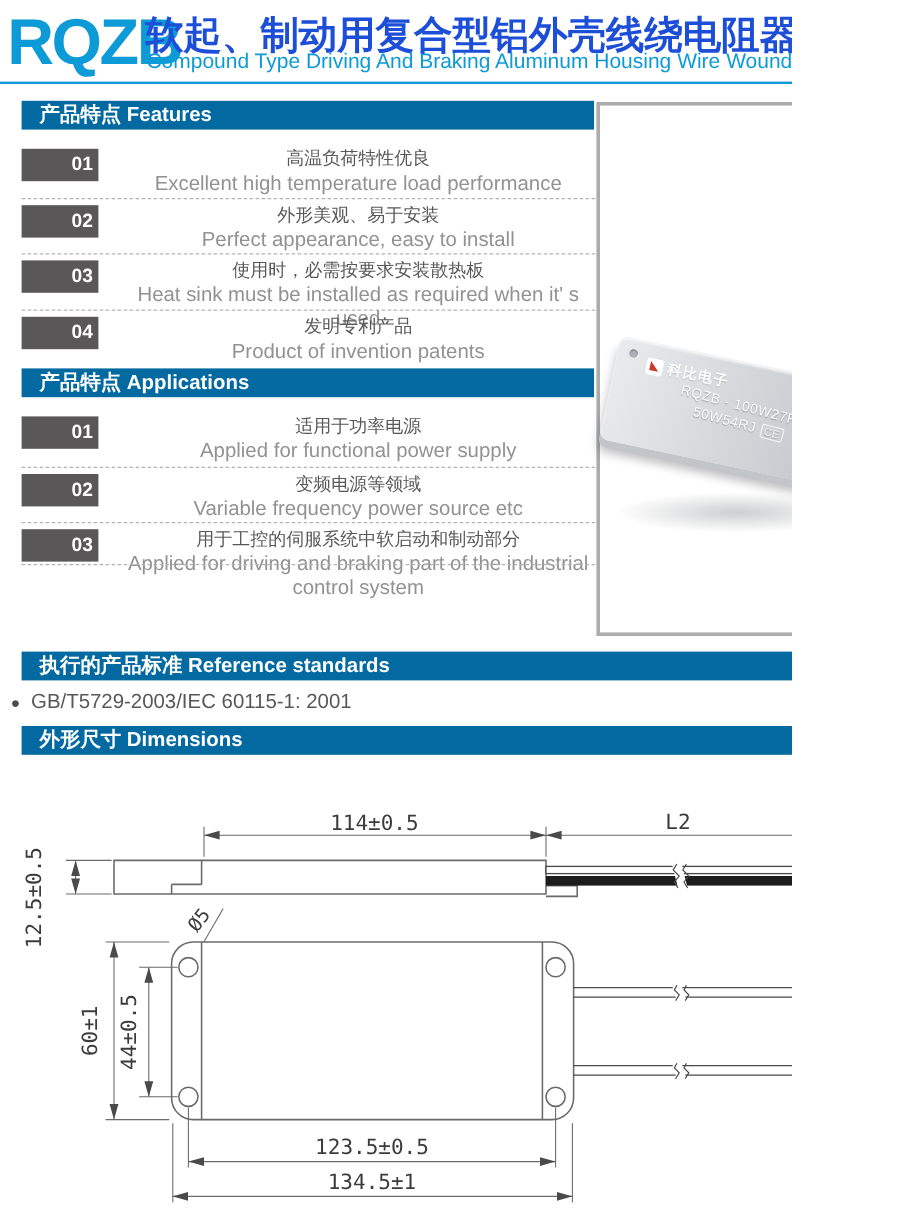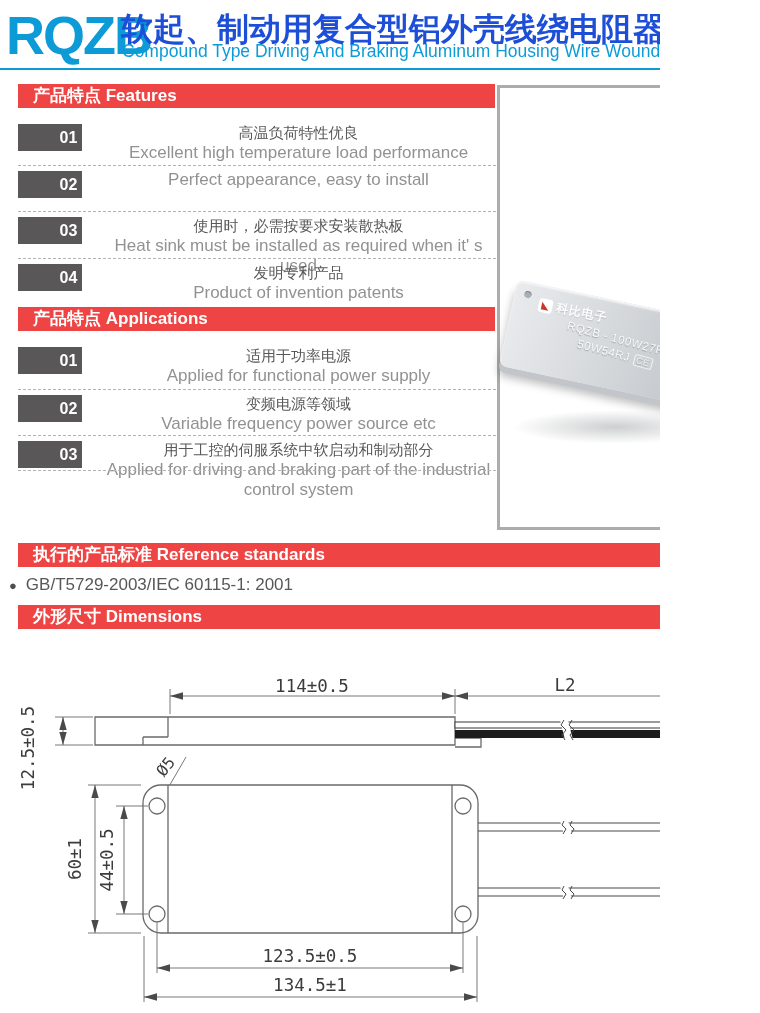--- a/index.html
+++ b/index.html
@@ -6,21 +6,21 @@
   body{font-family:"Liberation Sans","DejaVu Sans",sans-serif;}
   #page{position:relative;width:660px;height:1013px;background:#fff;overflow:hidden;}
 
   
   .logo{position:absolute;left:6px;top:6px;font-size:54px;font-weight:bold;color:#0d9bd7;letter-spacing:-2px;line-height:58px;}
   .title-zh{position:absolute;left:121px;top:8px;font-size:32px;font-weight:bold;color:#1d4ed8;white-space:nowrap;}
   .title-en{position:absolute;left:122px;top:41px;font-size:17.5px;color:#0d9bd7;white-space:nowrap;}
   .header-rule{position:absolute;left:0;top:68px;width:760px;height:2px;background:#0d9bd7;}
 
   
-  .bar{position:absolute;left:18px;height:24px;background:#ef4444;color:#fff;font-size:17px;font-weight:600;
+  .bar{position:absolute;left:18px;height:24px;background:#0369a1;color:#fff;font-size:17px;font-weight:600;
        line-height:24px;padding-left:15px;box-sizing:border-box;}
   .bar.narrow{width:477px;}
   .bar.wide{width:729px;}
 
   
   .plist{position:absolute;left:18px;width:478px;}
   .pitem{display:flex;box-sizing:border-box;padding-top:3px;}
   .pitem.dash{border-bottom:1px dashed #b3b3b3;}
   .badge{flex:0 0 27px;height:27px;background:#595757;color:#fff;font-size:16px;font-weight:bold;
          display:flex;align-items:center;justify-content:center;margin-top:2px;padding-left:37px;}
@@ -75,20 +75,21 @@
     <div class="pitem dash" style="height:47px;">
       <div class="badge">01</div>
       <div class="ptxt">
           <div class="zh">高温负荷特性优良</div>
         <div class="en">Excellent high temperature load performance</div>
         </div>
     </div>
     <div class="pitem dash" style="height:46px;">
       <div class="badge">02</div>
       <div class="ptxt">
+          <div class="zh">外形美观、易于安装</div>
         <div class="en">Perfect appearance, easy to install</div>
         </div>
     </div>
     <div class="pitem dash" style="height:47px;">
       <div class="badge">03</div>
       <div class="ptxt">
           <div class="zh">使用时，必需按要求安装散热板</div>
         <div class="en">Heat sink must be installed as required when it' s used</div>
         </div>
     </div>

